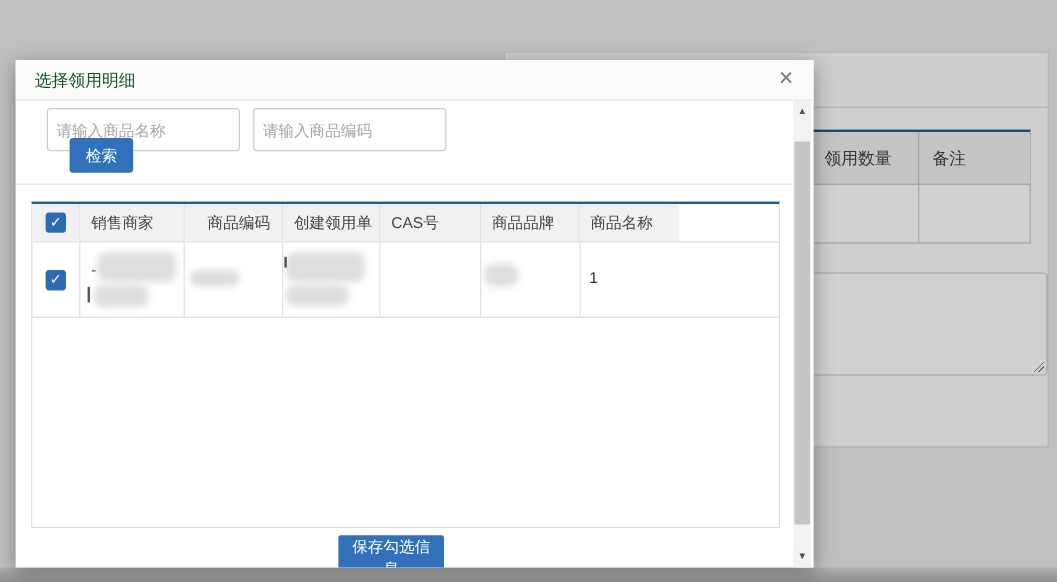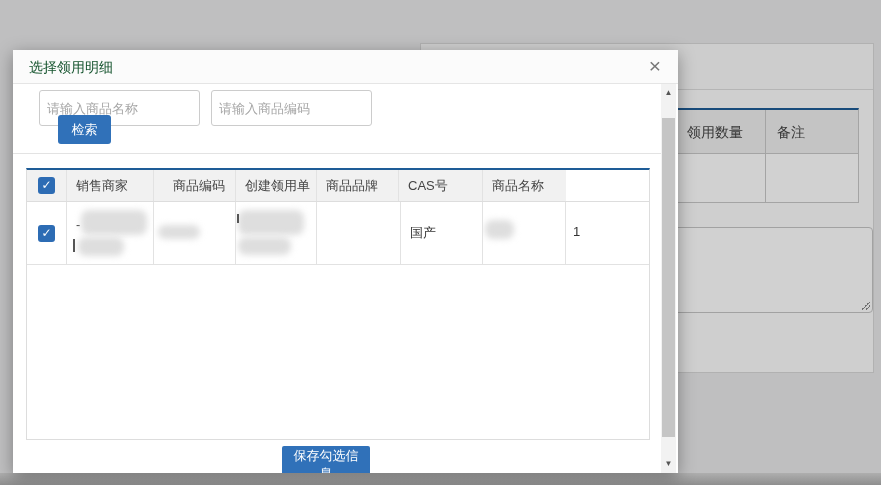--- a/index.html
+++ b/index.html
@@ -106,22 +106,22 @@
     <div class="search-divider"></div>
 
     <div class="sel-table">
       <div class="t-row t-head">
         <div class="t-cell c-cb">
           <div class="checkbox">✓</div>
         </div>
         <div class="t-cell c1">销售商家</div>
         <div class="t-cell c2">商品编码</div>
         <div class="t-cell c3">创建领用单</div>
+        <div class="t-cell c4">CAS号</div>
         <div class="t-cell c5">商品品牌</div>
-        <div class="t-cell c4">CAS号</div>
         <div class="t-cell c7">商品名称</div>
       </div>
 
       <div class="t-row t-body-row">
         <div class="t-cell c-cb">
           <div class="checkbox">✓</div>
         </div>
         <div class="t-cell c1">
           <span class="cell-text-mid" style="top:15px;">-</span>
           <div class="redact" style="left:14px;top:8px;width:66px;height:25px;"></div>
@@ -130,23 +130,20 @@
         </div>
         <div class="t-cell c2">
           <div class="redact" style="left:4px;top:23px;width:42px;height:14px;"></div>
         </div>
         <div class="t-cell c3">
           <div class="redact" style="left:2px;top:8px;width:66px;height:25px;"></div>
           <div class="redact" style="left:2px;top:35px;width:53px;height:18px;"></div>
           <div class="mark" style="left:1px;top:12px;width:2px;height:9px;"></div>
         </div>
         <div class="t-cell c4"></div>
-        <div class="t-cell c5">
-          <span class="brand-text">国产</span>
-        </div>
         <div class="t-cell c6">
           <div class="redact" style="left:2px;top:18px;width:29px;height:19px;"></div>
         </div>
         <div class="t-cell c7">
           <span class="qty-text">1</span>
         </div>
       </div>
 
       <div class="t-empty"></div>
     </div>

